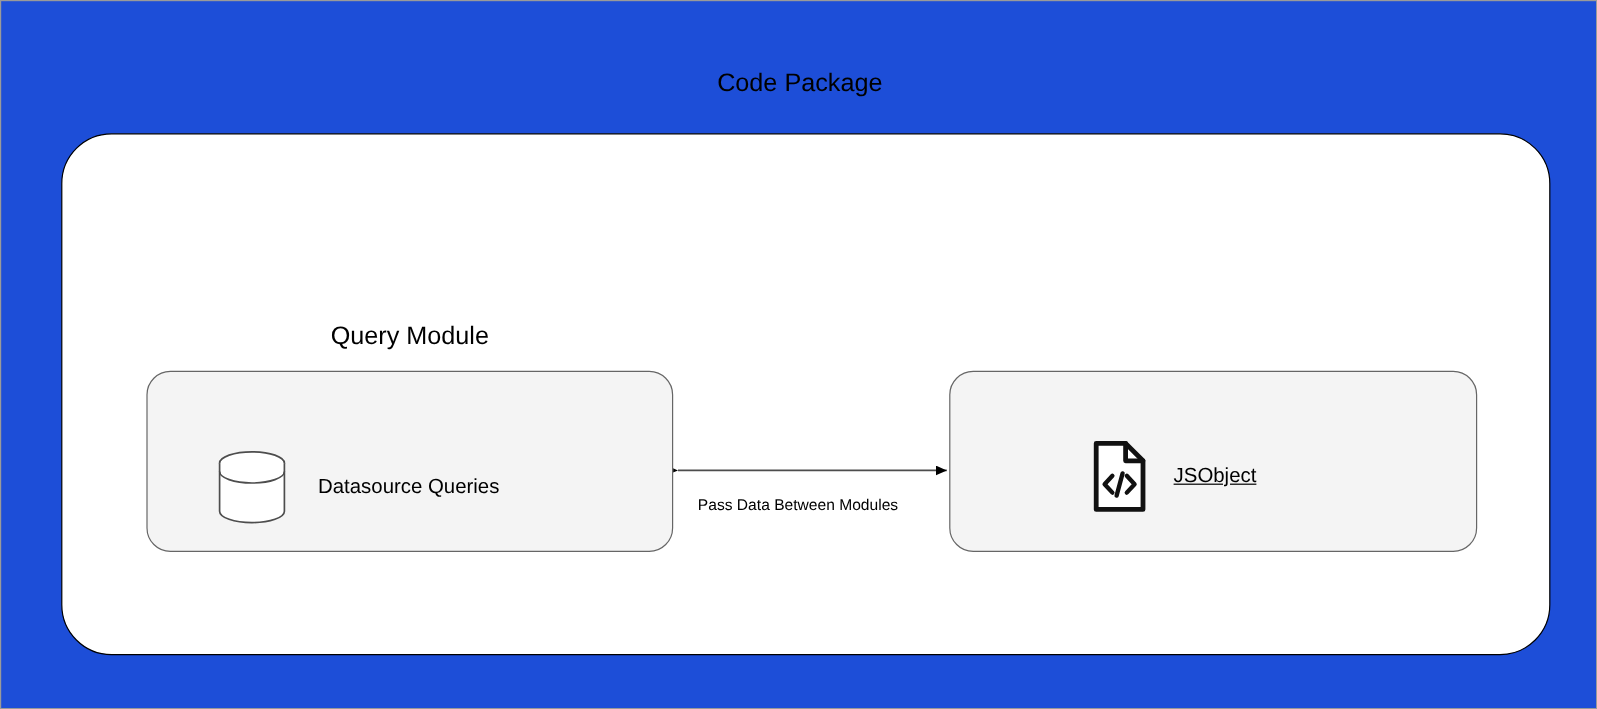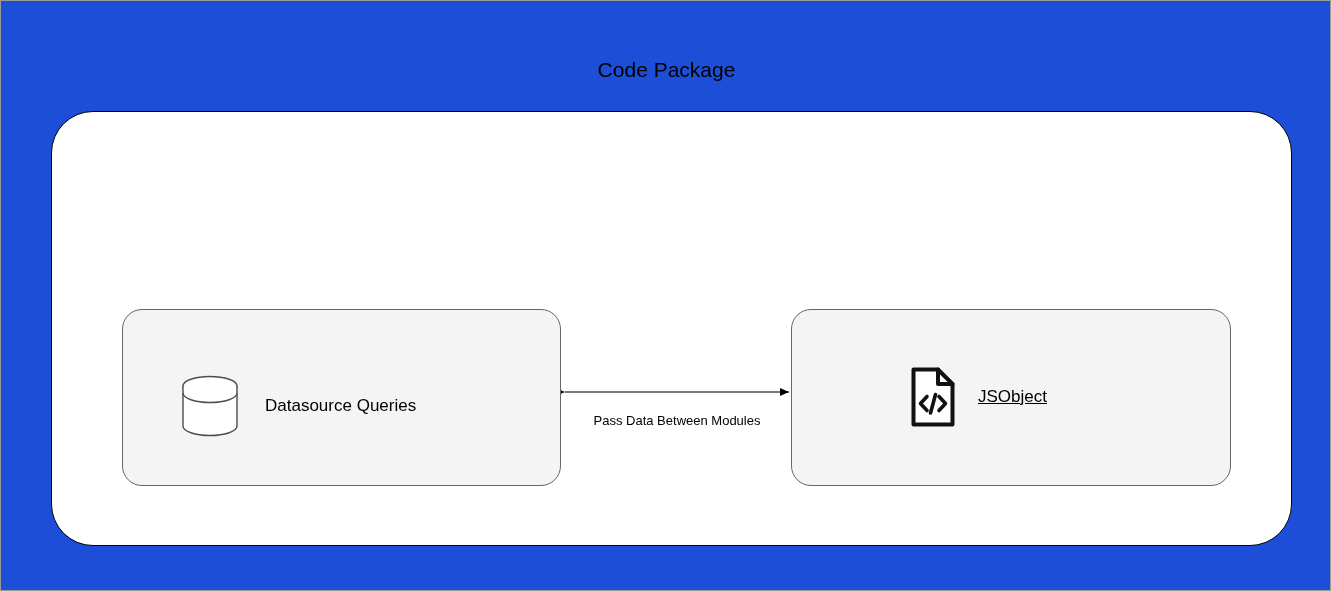--- a/index.html
+++ b/index.html
@@ -60,21 +60,21 @@
     font-size: 21px;
     color: #000000;
     line-height: 28px;
     white-space: nowrap;
   }
   .module-box {
     position: absolute;
     top: 42px;
     left: 0;
     width: 100%;
-    height: 177px;
+    height: 151px;
     box-sizing: border-box;
     background: #f4f4f4;
     border: 1.2px solid #666666;
     border-radius: 20px;
   }
   .module-content {
     position: absolute;
     left: 0;
     top: 0;
     width: 100%;
@@ -126,39 +126,40 @@
   
   .connector {
     position: absolute;
     left: 560px;
     top: 380px;
     width: 232px;
     height: 22px;
   }
   .connector-label {
     position: absolute;
-    left: 560px;
+    left: 548px;
     top: 412px;
     width: 232px;
     text-align: center;
     font-size: 13px;
     color: #000000;
     white-space: nowrap;
   }
 </style>
 </head>
 <body>
 
 <div id="canvas">
 
   <div class="package-title">Code Package</div>
 
   <div class="package-box"></div>
 
   <div class="module" id="module-query">
+    <div class="module-title">Query Module</div>
     <div class="module-box">
       <div class="module-content">
         <div class="node-row" id="node-datasource">
           <svg class="node-icon" width="60" height="64" viewBox="0 0 60 64">
             <ellipse cx="30" cy="12" rx="27" ry="9.5" fill="#ffffff" stroke="#4d4d4d" stroke-width="1.4"></ellipse>
             <path d="M3 12 L3 52 A27 9.5 0 0 0 57 52 L57 12" fill="#ffffff" stroke="#4d4d4d" stroke-width="1.4"></path>
             <path d="M3 19 A27 9.5 0 0 0 57 19" fill="none" stroke="#4d4d4d" stroke-width="1.4"></path>
           </svg>
           <span class="node-label">Datasource Queries</span>
         </div>

